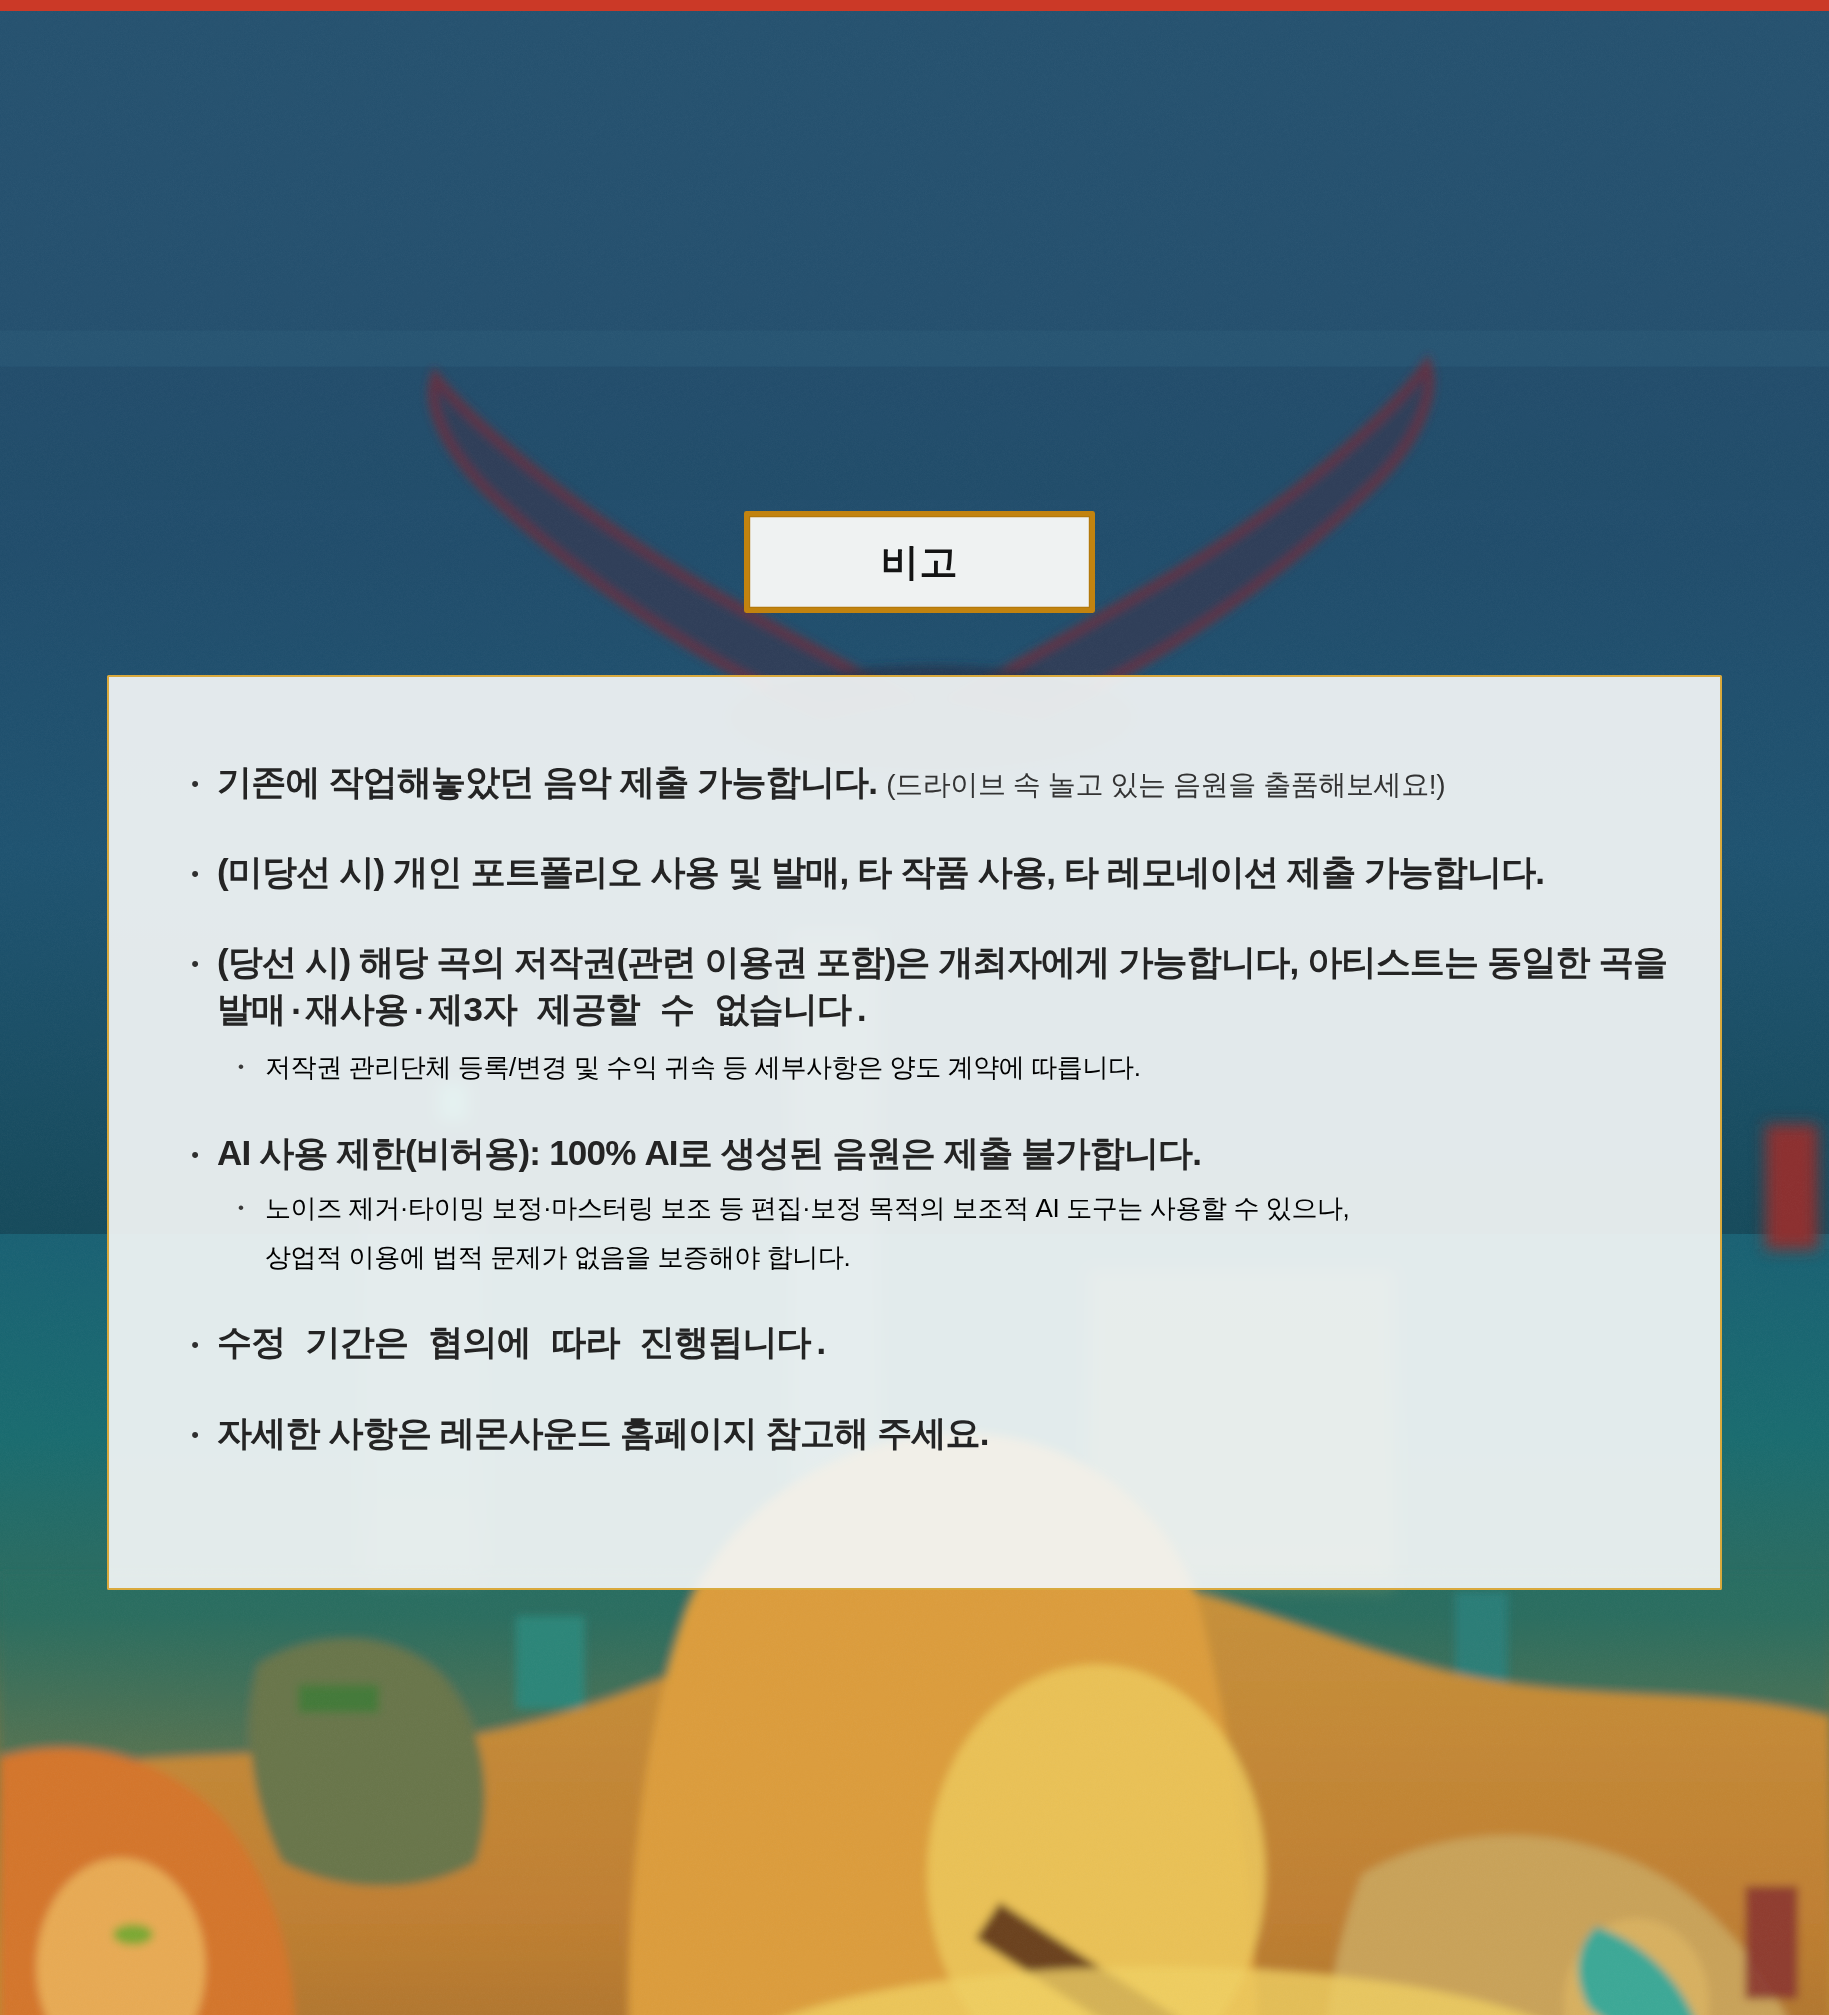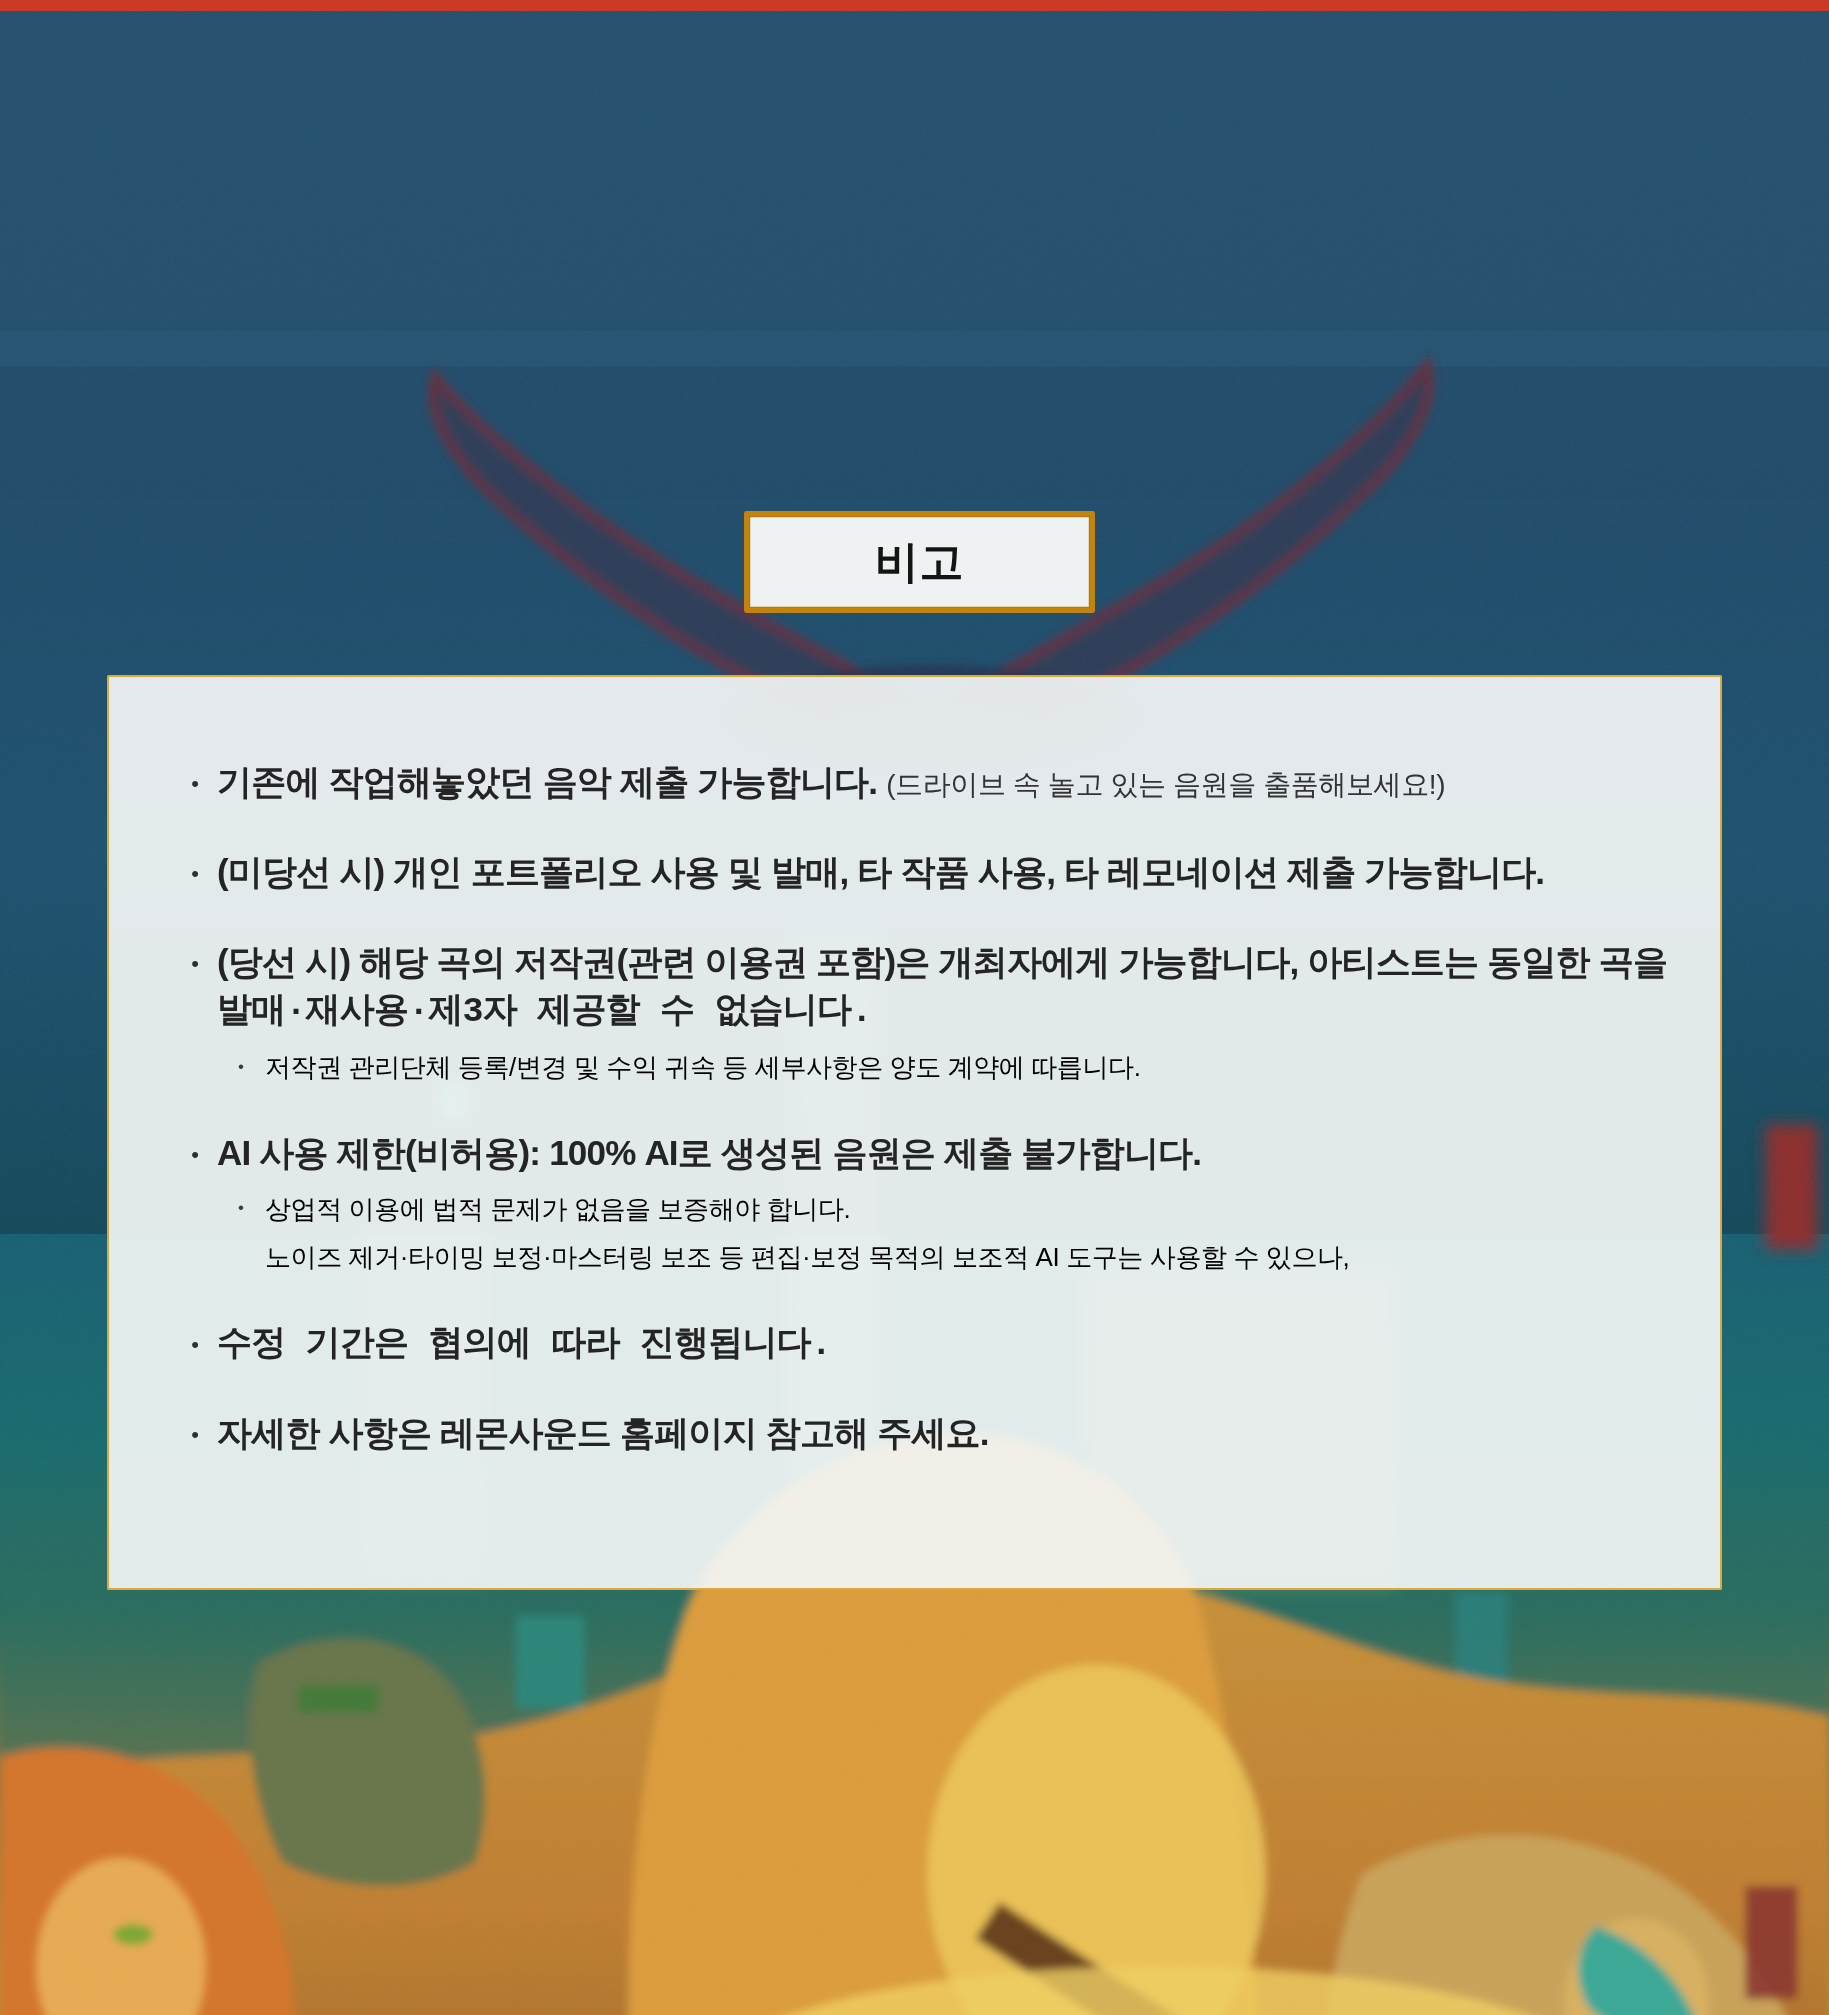--- a/index.html
+++ b/index.html
@@ -18,21 +18,21 @@
     background:#cb3927;
   }
 
   .title-box{
     position:absolute; left:744px; top:511px; width:351px; height:102px;
     background:#eff2f2; border:5.6px solid #c2830f; border-radius:2.4px;
     box-sizing:border-box; display:flex; align-items:center; justify-content:center;
     box-shadow:inset 0 0 0 1.2px #b3790c;
   }
   .title-box .label{
-    font-size:44px; font-weight:700; color:#141414; letter-spacing:0.8px;
+    font-size:38px; font-weight:700; color:#141414; letter-spacing:0.8px;
   }
 
   .notes-panel{
     position:absolute; left:107px; top:675px; width:1615px; height:915px;
     background:rgba(242,245,245,0.93);
     border:2.4px solid #d9a93d; border-radius:1.6px;
     box-sizing:border-box;
     padding:81px 73px 0 64px;
   }
   .notes-list{list-style:none; margin:0; padding:0;}
@@ -184,22 +184,22 @@
         </div>
       </li>
 
       <li class="note">
         <span class="dot">•</span>
         <div class="note-body">
           <div class="line">AI 사용 제한(비허용): 100% AI로 생성된 음원은 제출 불가합니다.</div>
           <div class="sub">
             <span class="dot">•</span>
             <div>
+              <div class="subline">노이즈 제거·타이밍 보정·마스터링 보조 등 편집·보정 목적의 보조적 AI 도구는 사용할 수 있으나,</div>
               <div class="subline cont">상업적 이용에 법적 문제가 없음을 보증해야 합니다.</div>
-              <div class="subline">노이즈 제거·타이밍 보정·마스터링 보조 등 편집·보정 목적의 보조적 AI 도구는 사용할 수 있으나,</div>
             </div>
           </div>
         </div>
       </li>
 
       <li class="note">
         <span class="dot">•</span>
         <div class="note-body">
           <div class="line cont">수정 기간은 협의에 따라 진행됩니다.</div>
         </div>

